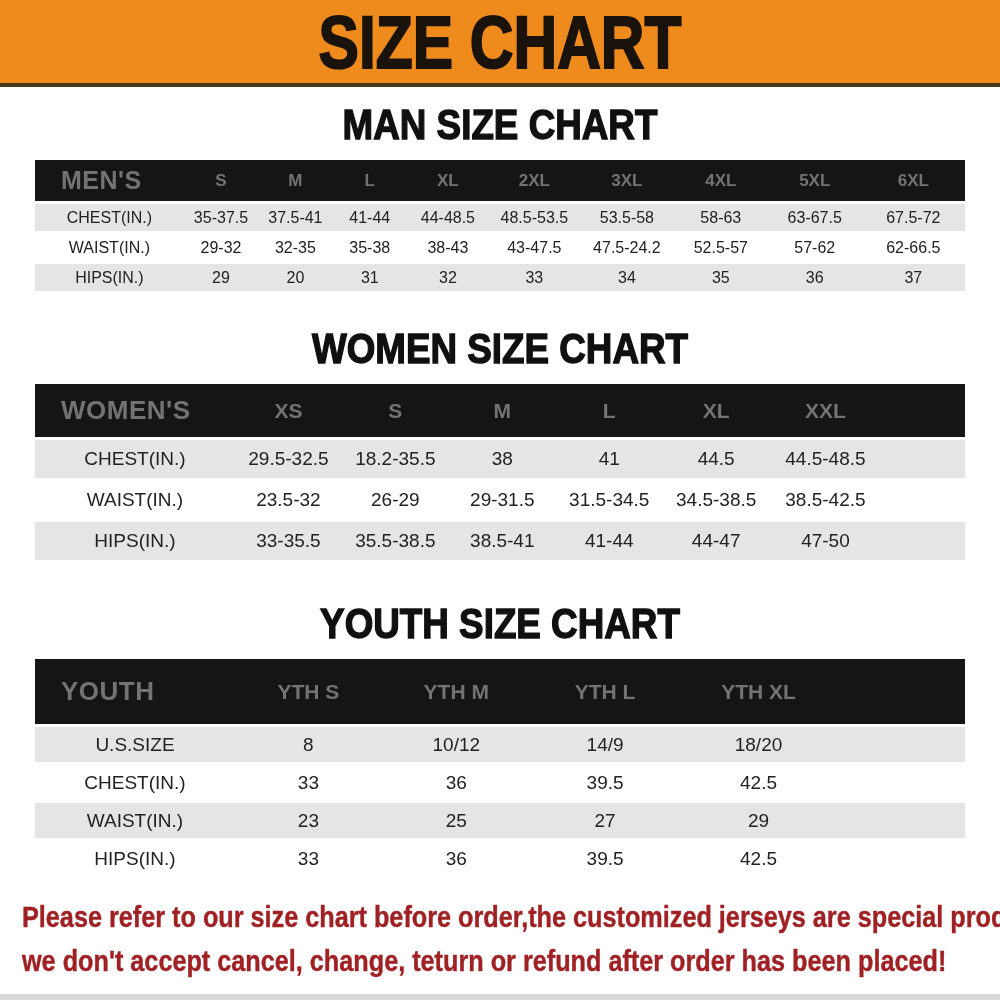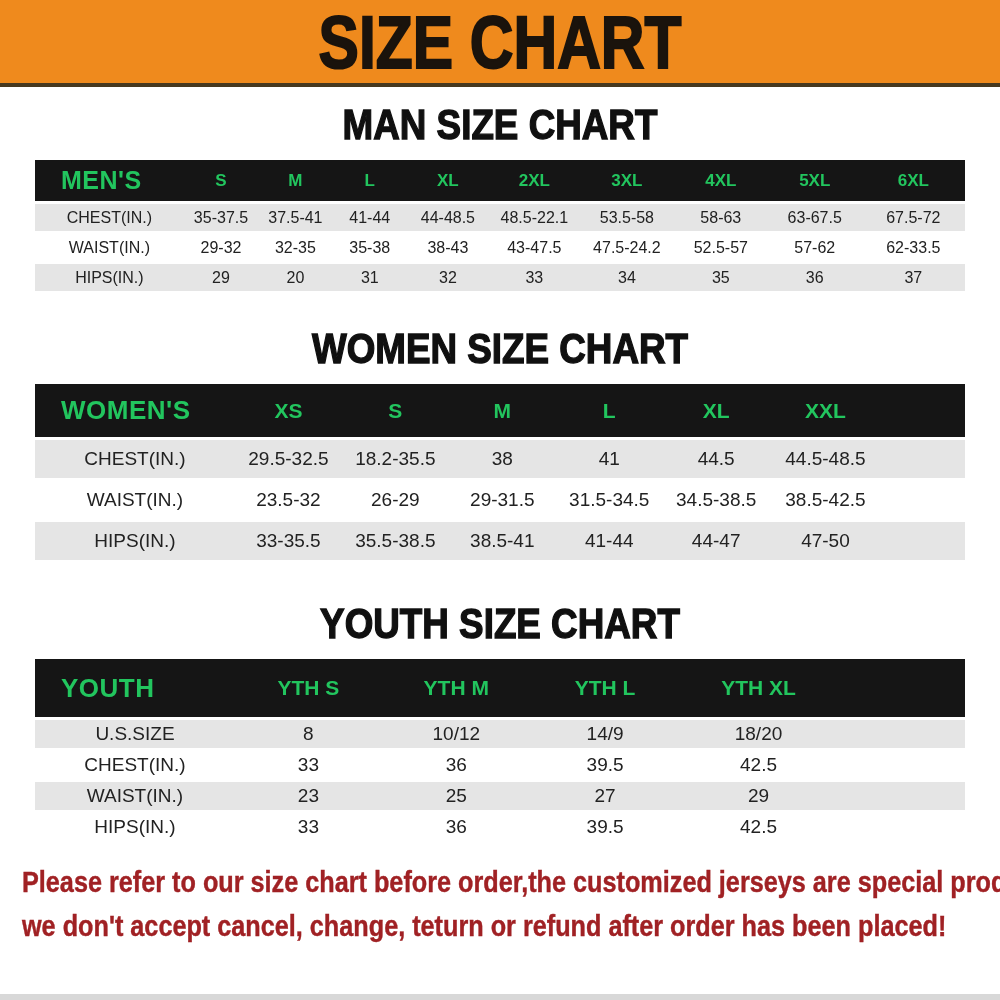--- a/index.html
+++ b/index.html
@@ -38,41 +38,41 @@
   table.size-table {
     width: 930px; margin: 10px auto 0 auto;
     border-collapse: separate; border-spacing: 0 3px;
     table-layout: fixed;
   }
   .size-table th, .size-table td {
     text-align: center; vertical-align: middle;
     color: #222; font-weight: normal;
     overflow: hidden; white-space: nowrap;
   }
-  .head-row th { background: #151515; color: #22c55e; font-weight: bold; }
+  .head-row th { background: #151515; color: #737373; font-weight: bold; }
   .head-row th.corner { text-align: left; padding-left: 26px; letter-spacing: 0.5px; }
   tr.row-gray  th, tr.row-gray  td { background: #E5E5E5; }
   tr.row-white th, tr.row-white td { background: #ffffff; }
 
   
   .men .head-row th { height: 41px; font-size: 17px; }
   .men .head-row th.corner { font-size: 25px; }
   .men tbody th, .men tbody td { height: 27px; font-size: 16px; }
 
   
   .women { margin-top: 14px; }
   .women .head-row th { height: 53px; font-size: 21px; }
   .women .head-row th.corner { font-size: 26px; }
   .women tbody th, .women tbody td { height: 38px; font-size: 19px; }
 
   
   .youth { margin-top: 14px; }
-  .youth .head-row th { height: 58px; font-size: 21px; }
+  .youth .head-row th { height: 65px; font-size: 21px; }
   .youth .head-row th.corner { font-size: 26px; }
-  .youth tbody th, .youth tbody td { height: 28px; font-size: 19px; }
+  .youth tbody th, .youth tbody td { height: 35px; font-size: 19px; }
 
   
   .disclaimer { margin: 16px 0 0 22px; }
   .disclaimer-line {
     color: #A02124; font-size: 29px; font-weight: bold;
     line-height: 44px; white-space: nowrap;
     transform: scaleX(0.87); transform-origin: 0 50%;
     -webkit-text-stroke: 0.4px #A02124;
   }
 
@@ -116,37 +116,37 @@
           <th>6XL</th>
         </tr>
       </thead>
       <tbody>
         <tr class="row-gray">
           <th>CHEST(IN.)</th>
           <td>35-37.5</td>
           <td>37.5-41</td>
           <td>41-44</td>
           <td>44-48.5</td>
-          <td>48.5-22.1</td>
+          <td>48.5-53.5</td>
           <td>53.5-58</td>
           <td>58-63</td>
           <td>63-67.5</td>
           <td>67.5-72</td>
         </tr>
         <tr class="row-white">
           <th>WAIST(IN.)</th>
           <td>29-32</td>
           <td>32-35</td>
           <td>35-38</td>
           <td>38-43</td>
           <td>43-47.5</td>
           <td>47.5-24.2</td>
           <td>52.5-57</td>
           <td>57-62</td>
-          <td>62-33.5</td>
+          <td>62-66.5</td>
         </tr>
         <tr class="row-gray">
           <th>HIPS(IN.)</th>
           <td>29</td>
           <td>20</td>
           <td>31</td>
           <td>32</td>
           <td>33</td>
           <td>34</td>
           <td>35</td>

